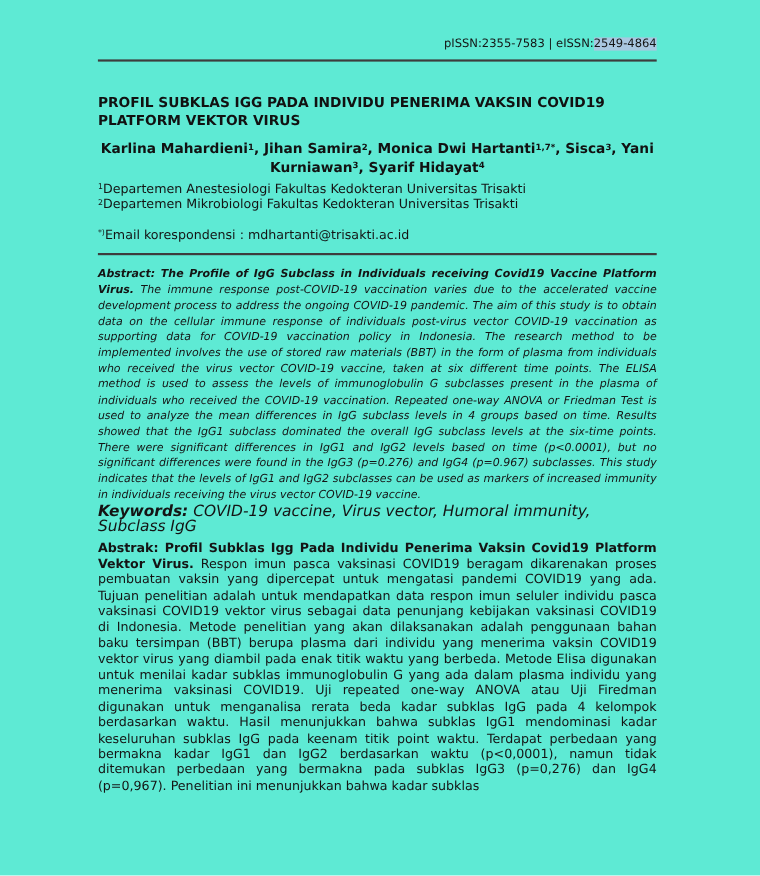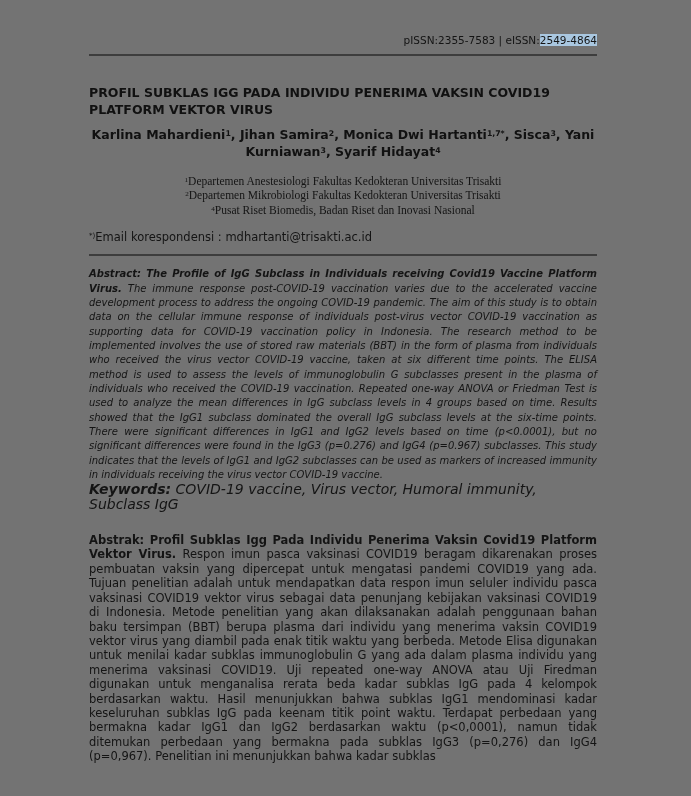--- a/index.html
+++ b/index.html
@@ -1,52 +1,52 @@
 <!DOCTYPE html>
 <html><head>
 <meta charset="utf-8">
 <style>
   html, body { margin: 0; padding: 0; background: #ffffff; }
   .page {
     position: relative;
     width: 691px;
     height: 796px;
-    background: #737373;
+    background: #5eead4;
     color: #141414;
     font-family: "DejaVu Sans", sans-serif;
     overflow: hidden;
   }
   .content { position: absolute; left: 89px; top: 0; width: 508px; }
 
   .issn-block { margin-top: 33px; text-align: right; font-size: 10.5px; line-height: 14px; }
   .hl { background: #a9c7e0; }
 
   .rule { height: 0; border: none; border-top: 2px solid #3d3d3d; margin: 7px 0 0 0; }
   .rule-mid { margin-top: 10px; }
 
   .title {
     margin: 28px 0 0 0; 
     font-weight: bold; font-size: 12.5px; line-height: 17px; color: #111;
   }
   .authors {
     margin-top: 8px; text-align: center;
     font-weight: bold; font-size: 12.5px; line-height: 17px; color: #111;
   }
-  .affils { margin-top: 14px; text-align: center; font-size: 11.5px; line-height: 14.4px; font-family: Liberation Serif, serif; }
+  .affils { margin-top: 4px; text-align: left; font-size: 11.5px; line-height: 14.4px; }
   .email  { margin-top: 13px; font-size: 11.5px; line-height: 14px; }
 
   p { margin: 0; }
   .abstract {
     margin-top: 11px; font-size: 10px; line-height: 14.35px;
     text-align: justify; font-style: italic;
   }
   .keywords { font-size: 14px; line-height: 14.35px; font-style: italic; }
   .lead { font-weight: bold; }
   .abstrak {
-    margin-top: 22px; font-size: 11.5px; line-height: 14.4px;
+    margin-top: 4px; font-size: 11.5px; line-height: 14.4px;
     text-align: justify; font-style: normal;
   }
   .lead2 { font-weight: bold; }
 
   sup {
     font-size: 62%; line-height: 0;
     position: relative; top: -0.45em; vertical-align: baseline;
   }
 </style>
 </head>
@@ -61,21 +61,20 @@
 
     <div class="rule" style="border-top-color: rgb(61, 61, 61);"></div>
 
     <h1 class="title">PROFIL SUBKLAS IGG PADA INDIVIDU PENERIMA VAKSIN COVID19 PLATFORM VEKTOR VIRUS</h1>
 
     <div class="authors">Karlina Mahardieni<sup>1</sup>, Jihan Samira<sup>2</sup>, Monica Dwi Hartanti<sup>1,7*</sup>, Sisca<sup>3</sup>, Yani Kurniawan<sup>3</sup>, Syarif Hidayat<sup>4</sup></div>
 
     <div class="affils">
       <div><sup>1</sup>Departemen Anestesiologi Fakultas Kedokteran Universitas Trisakti</div>
       <div><sup>2</sup>Departemen Mikrobiologi Fakultas Kedokteran Universitas Trisakti</div>
-      <div><sup>4</sup>Pusat Riset Biomedis, Badan Riset dan Inovasi Nasional</div>
     </div>
 
     <div class="email"><sup>*)</sup>Email korespondensi : mdhartanti@trisakti.ac.id</div>
 
     <div class="rule rule-mid" style="border-top-color: rgb(61, 61, 61);"></div>
 
     <p class="abstract"><span class="lead">Abstract: The Profile of IgG Subclass in Individuals receiving Covid19 Vaccine Platform Virus.</span><span> The immune response post-COVID-19 vaccination varies due to the accelerated vaccine development process to address the ongoing COVID-19 pandemic. The aim of this study is to obtain data on the cellular immune response of individuals post-virus vector COVID-19 vaccination as supporting data for COVID-19 vaccination policy in Indonesia. The research method to be implemented involves the use of stored raw materials (BBT) in the form of plasma from individuals who received the virus vector COVID-19 vaccine, taken at six different time points. The ELISA method is used to assess the levels of immunoglobulin G subclasses present in the plasma of individuals who received the COVID-19 vaccination. Repeated one-way ANOVA or Friedman Test is used to analyze the mean differences in IgG subclass levels in 4 groups based on time. Results showed that the IgG1 subclass dominated the overall IgG subclass levels at the six-time points. There were significant differences in IgG1 and IgG2 levels based on time (p&lt;0.0001), but no significant differences were found in the IgG3 (p=0.276) and IgG4 (p=0.967) subclasses. This study indicates that the levels of IgG1 and IgG2 subclasses can be used as markers of increased immunity in individuals receiving the virus vector COVID-19 vaccine.</span></p>
 
     <div class="keywords"><span class="lead">Keywords:</span><span> COVID-19 vaccine, Virus vector, Humoral immunity, Subclass IgG</span></div>
 

